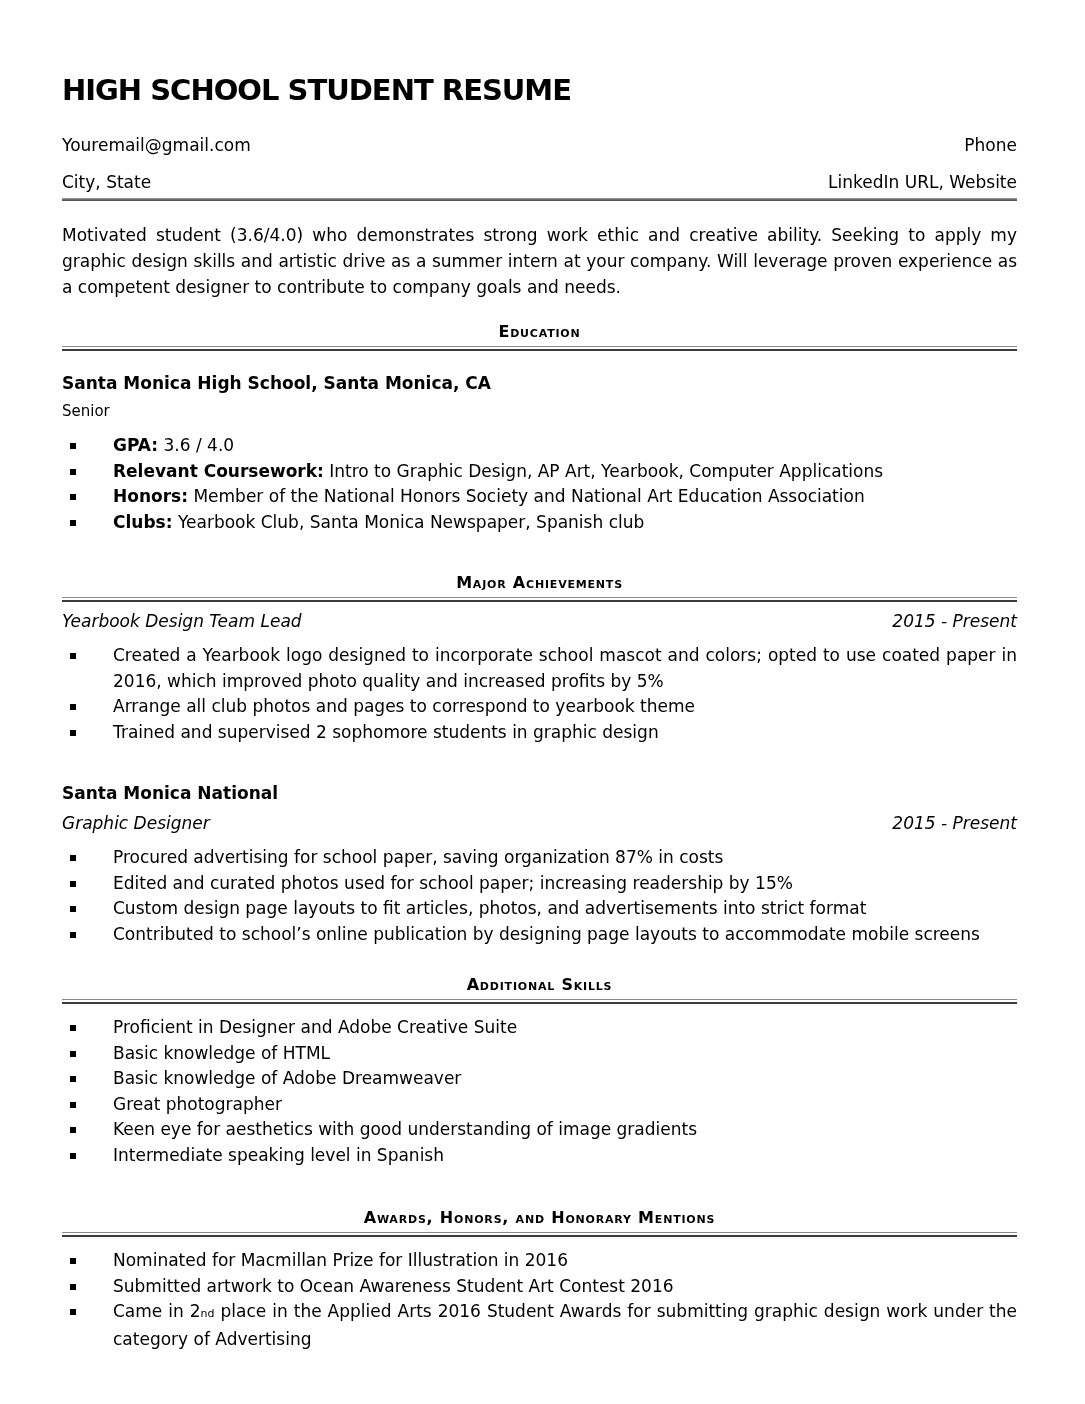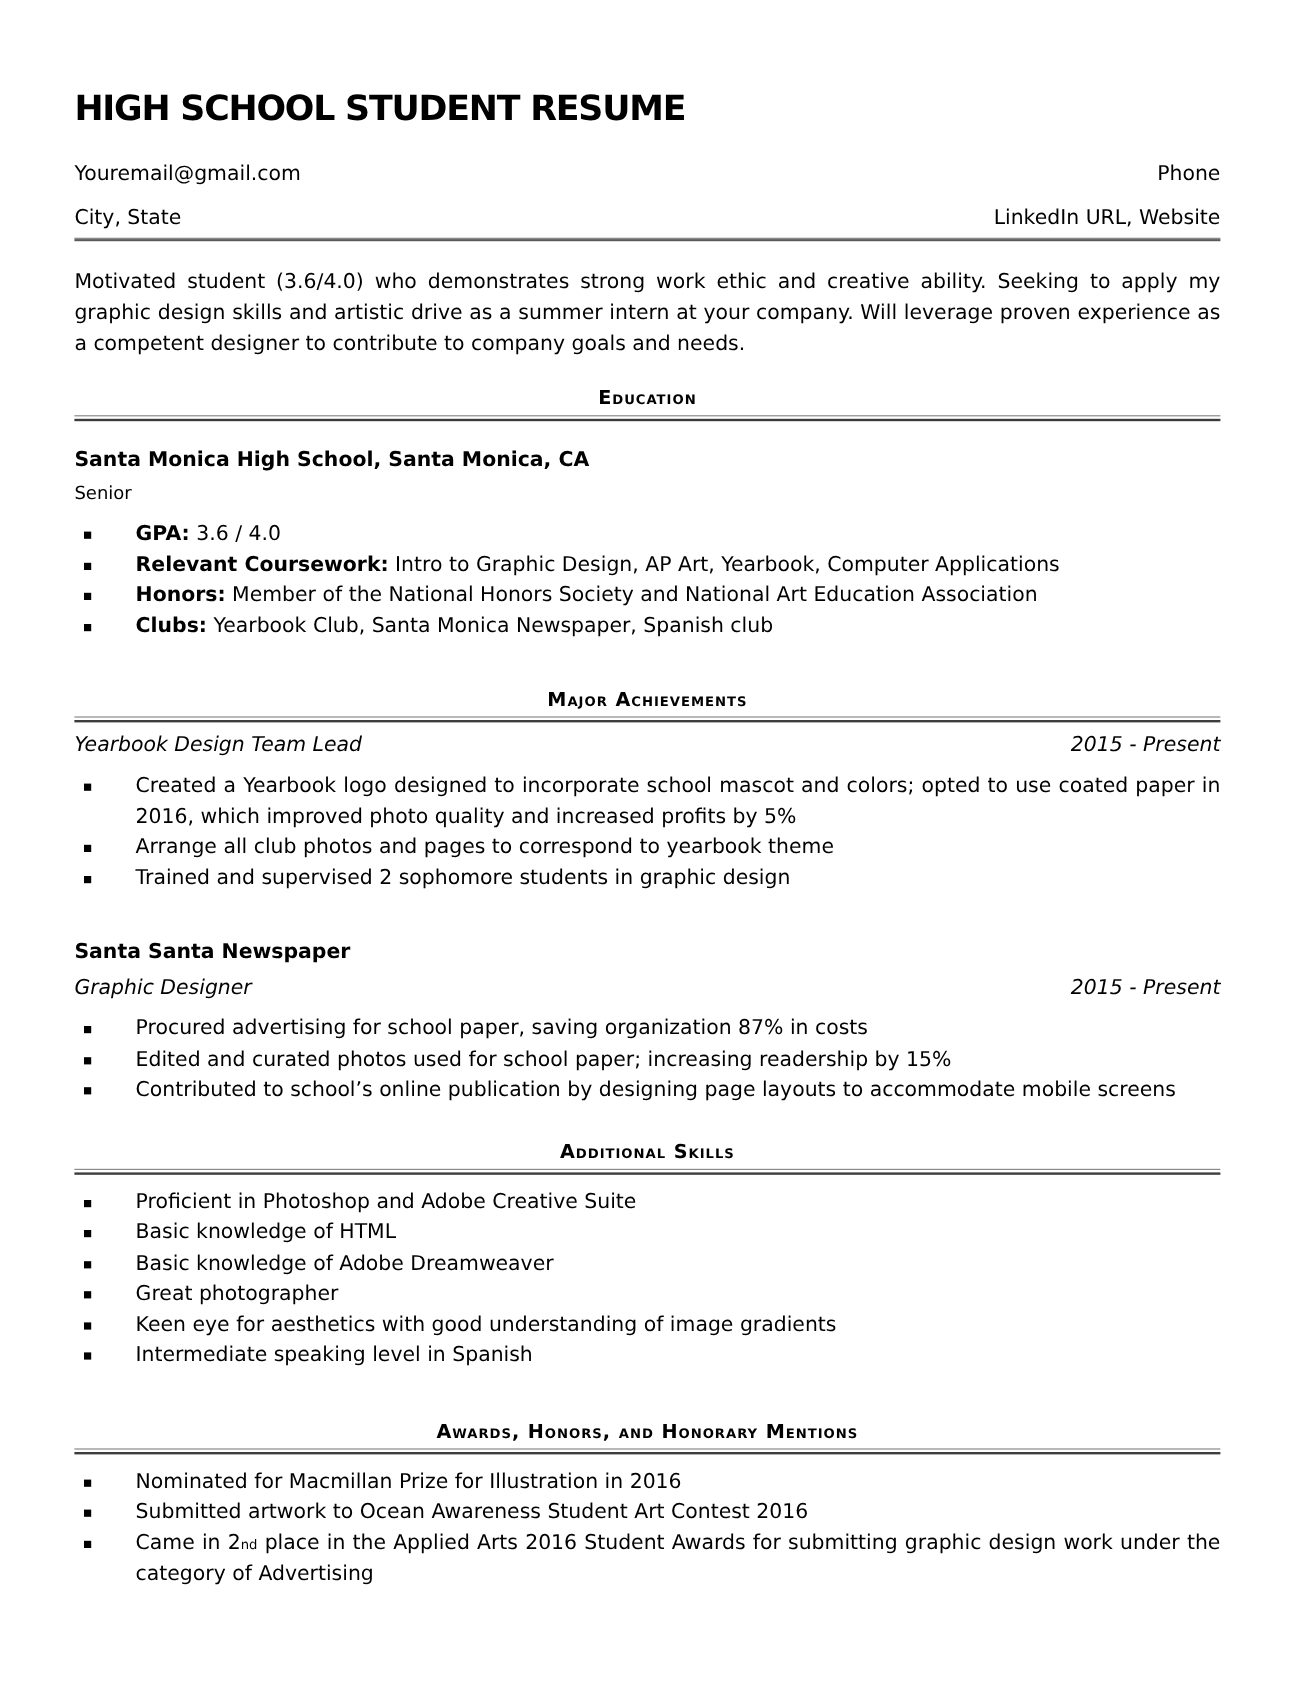--- a/index.html
+++ b/index.html
@@ -112,37 +112,38 @@
       <span>2015 - Present</span>
     </div>
     <ul class="bullets">
       <li>Created a Yearbook logo designed to incorporate school mascot and colors; opted to use coated paper in 2016, which improved photo quality and increased profits by 5%</li>
       <li>Arrange all club photos and pages to correspond to yearbook theme</li>
       <li>Trained and supervised 2 sophomore students in graphic design</li>
     </ul>
   </div>
 
   <div class="entry2">
-    <div class="org">Santa Santa Newspaper</div>
+    <div class="org">Santa Monica National</div>
     <div class="role-row">
       <span>Graphic Designer</span>
       <span>2015 - Present</span>
     </div>
     <ul class="bullets">
       <li>Procured advertising for school paper, saving organization 87% in costs</li>
       <li>Edited and curated photos used for school paper; increasing readership by 15%</li>
+      <li>Custom design page layouts to fit articles, photos, and advertisements into strict format</li>
       <li>Contributed to school’s online publication by designing page layouts to accommodate mobile screens</li>
     </ul>
   </div>
 
   <h2 class="sec-heading mt-skills">Additional Skills</h2>
   <div class="sec-rule"></div>
 
   <ul class="bullets">
-    <li>Proficient in Photoshop and Adobe Creative Suite</li>
+    <li>Proficient in Designer and Adobe Creative Suite</li>
     <li>Basic knowledge of HTML</li>
     <li>Basic knowledge of Adobe Dreamweaver</li>
     <li>Great photographer</li>
     <li>Keen eye for aesthetics with good understanding of image gradients</li>
     <li>Intermediate speaking level in Spanish</li>
   </ul>
 
   <h2 class="sec-heading mt-awards">Awards, Honors, and Honorary Mentions</h2>
   <div class="sec-rule"></div>
 

